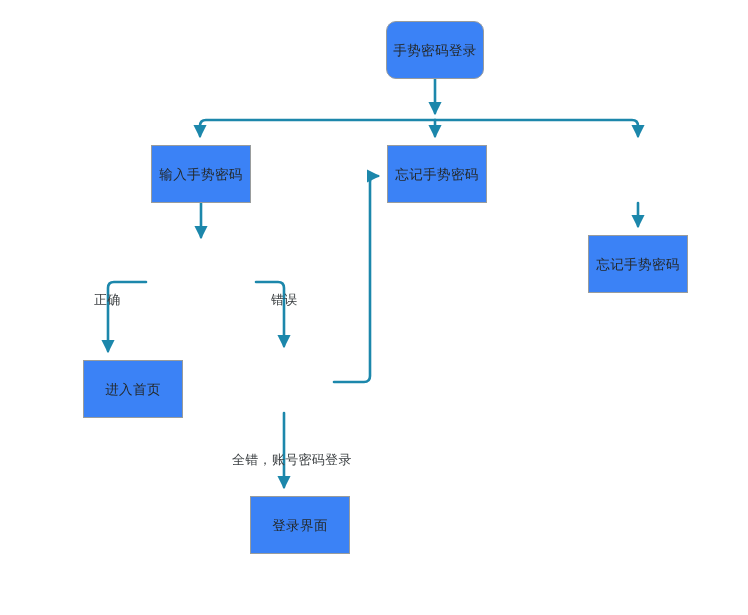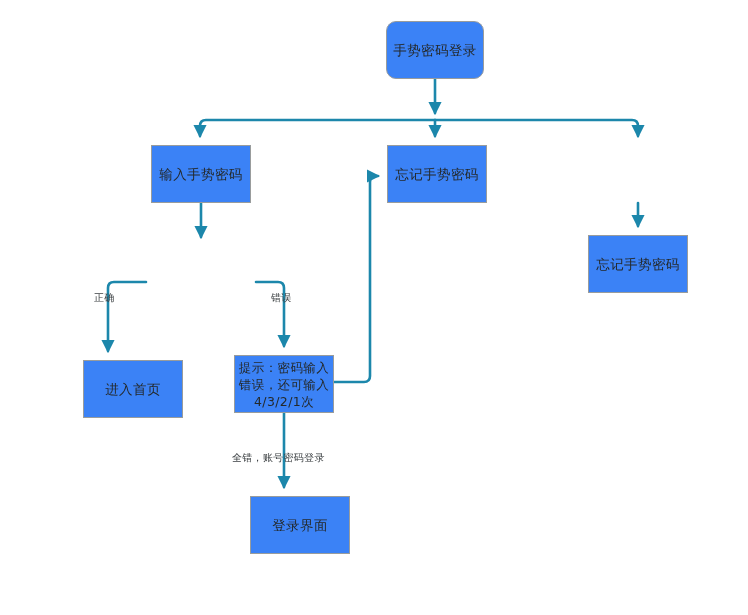--- a/index.html
+++ b/index.html
@@ -54,21 +54,21 @@
   .diamond-label {
     position: relative;
     z-index: 2;
     color: #24292b;
     font-size: 13.5px;
     letter-spacing: 0.4px;
   }
   .edge-label {
     position: absolute;
     color: #3c4043;
-    font-size: 10px;
+    font-size: 13px;
     letter-spacing: 0.3px;
     white-space: nowrap;
   }
 </style>
 </head>
 <body>
 
 <div id="canvas">
 
   <svg class="edges" viewBox="0 0 748 615" width="748" height="615" xmlns="http://www.w3.org/2000/svg">
@@ -116,25 +116,20 @@
 
   <div class="node" style="left:588px; top:235px; width:100px; height:58px;">
     <span>忘记手势密码</span>
   </div>
 
 
   <div class="node" style="left:58px; top:360px; width:100px; height:58px;margin-left:25px;">
     <span>进入首页</span>
   </div>
 
-  <div class="node" style="left:234px; top:355px; width:100px; height:58px; font-size:12.5px; line-height:17px;">
-    <span>提示：密码输入
-错误，还可输入
-4/3/2/1次</span>
-  </div>
 
   <div class="node" style="left:234px; top:496px; width:100px; height:58px;margin-left:16px;">
     <span>登录界面</span>
   </div>
 
   <div class="edge-label" style="left:94px; top:291px;">
     <span>正确</span>
   </div>
 
   <div class="edge-label" style="left:271px; top:291px;">

